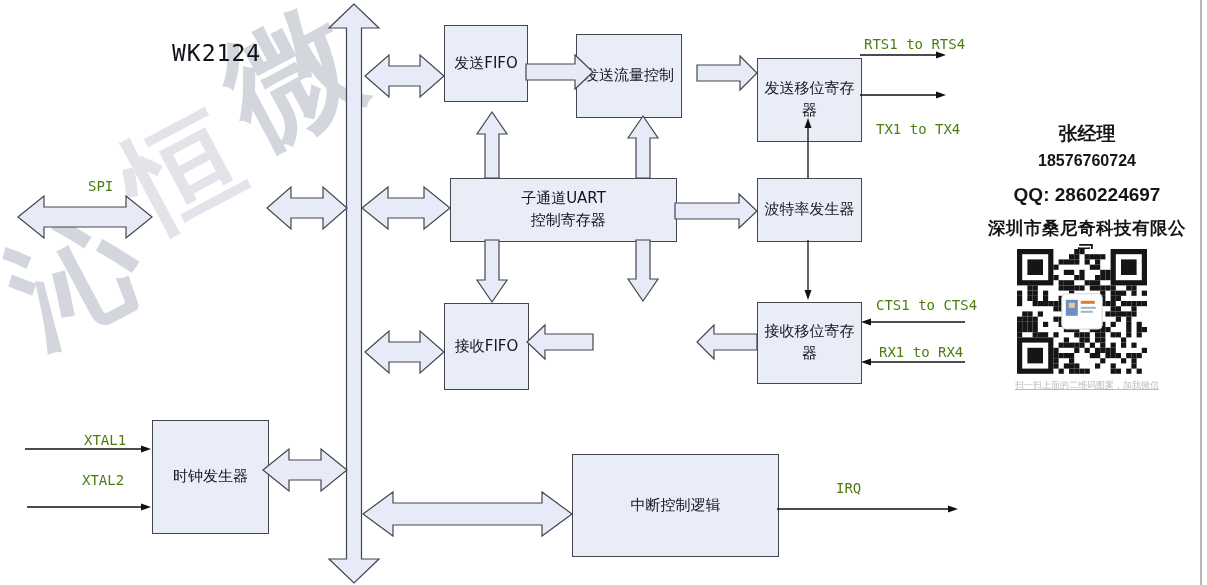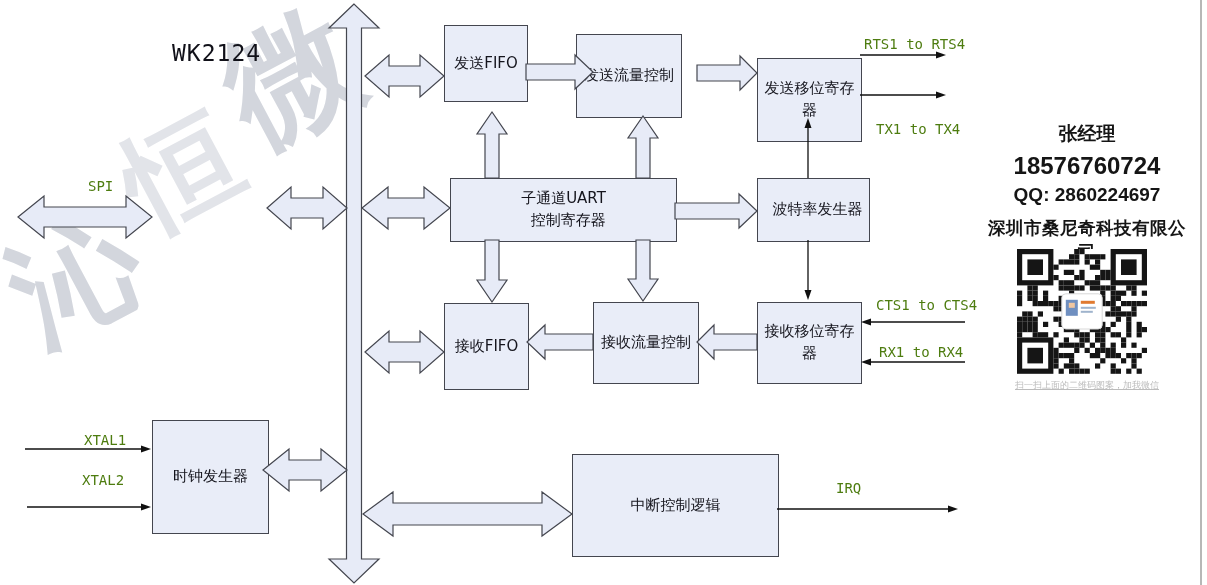--- a/index.html
+++ b/index.html
@@ -16,21 +16,21 @@
   
   .box{position:absolute;z-index:1;background:#e9edf8;border:1px solid #44464f;
        display:flex;align-items:center;justify-content:center;text-align:center;}
   .box span{font-family:"DejaVu Sans",sans-serif;font-size:15px;color:#15151d;
        white-space:pre-line;line-height:1.45;}
   .b-main   {left:152px;top:107px;width:115px;height:223px;}
   .b-txfifo {left:444px;top:25px; width:82px; height:75px;}
   .b-txflow {left:576px;top:34px; width:104px;height:82px;}
   .b-txshift{left:757px;top:34px; width:103px;height:82px;margin-top:24px;}
   .b-uart   {left:450px;top:178px;width:225px;height:62px;text-align:right;}
-  .b-baud   {left:757px;top:178px;width:103px;height:62px;padding-left:8px;}
+  .b-baud   {left:757px;top:178px;width:103px;height:62px;}
   .b-rxfifo {left:444px;top:303px;width:83px; height:85px;}
   .b-rxflow {left:593px;top:302px;width:104px;height:80px;}
   .b-rxshift{left:757px;top:302px;width:103px;height:80px;}
   .b-clock  {left:152px;top:420px;width:115px;height:112px;}
   .b-irq    {left:572px;top:454px;width:205px;height:101px;}
 
   
   #arrows{position:absolute;left:0;top:0;z-index:2;pointer-events:none;}
 
   
@@ -42,21 +42,21 @@
   .l-tx   {left:876px;top:74px;margin-top:47px;}
   .l-cts  {left:876px;top:297px;}
   .l-rx   {left:879px;top:344px;}
   .l-xtal1{left:84px; top:432px;}
   .l-xtal2{left:82px; top:472px;}
   .l-irq  {left:836px;top:480px;}
 
   
   .contact{position:absolute;z-index:3;left:980px;top:0;width:214px;text-align:center;color:#151515;}
   .c-name   {position:absolute;left:0;top:121px;width:214px;font-size:19px;font-weight:bold;}
-  .c-phone  {position:absolute;left:0;top:152px;width:214px;font-size:24px;font-weight:bold;}
+  .c-phone  {position:absolute;left:0;top:152px;width:214px;font-size:16px;font-weight:bold;}
   .c-qq     {position:absolute;left:0;top:184px;width:214px;font-size:19px;font-weight:bold;}
   .c-company{position:absolute;left:0;top:216px;width:214px;font-size:17.5px;font-weight:bold;letter-spacing:.5px;}
   .c-qr     {position:absolute;left:37px;top:249px;}
   .c-caption{position:absolute;left:0;top:379px;width:214px;font-size:9px;color:#bcbcbc;text-decoration:underline;}
 
   .right-border{position:absolute;z-index:4;left:1200px;top:0;width:2px;height:585px;background:#b7b7b7;}
 </style>
 </head>
 <body>
 
@@ -136,23 +136,20 @@
     </div>
   <div class="box b-uart">
       <span>子通道UART
 控制寄存器</span>
     </div>
   <div class="box b-baud">
       <span>波特率发生器</span>
     </div>
   <div class="box b-rxfifo">
       <span>接收FIFO</span>
-    </div>
-  <div class="box b-rxflow">
-      <span>接收流量控制</span>
     </div>
   <div class="box b-rxshift">
       <span>接收移位寄存
 器</span>
     </div>
   <div class="box b-irq">
       <span>中断控制逻辑</span>
     </div>
   <div class="box b-clock">
       <span>时钟发生器</span>

